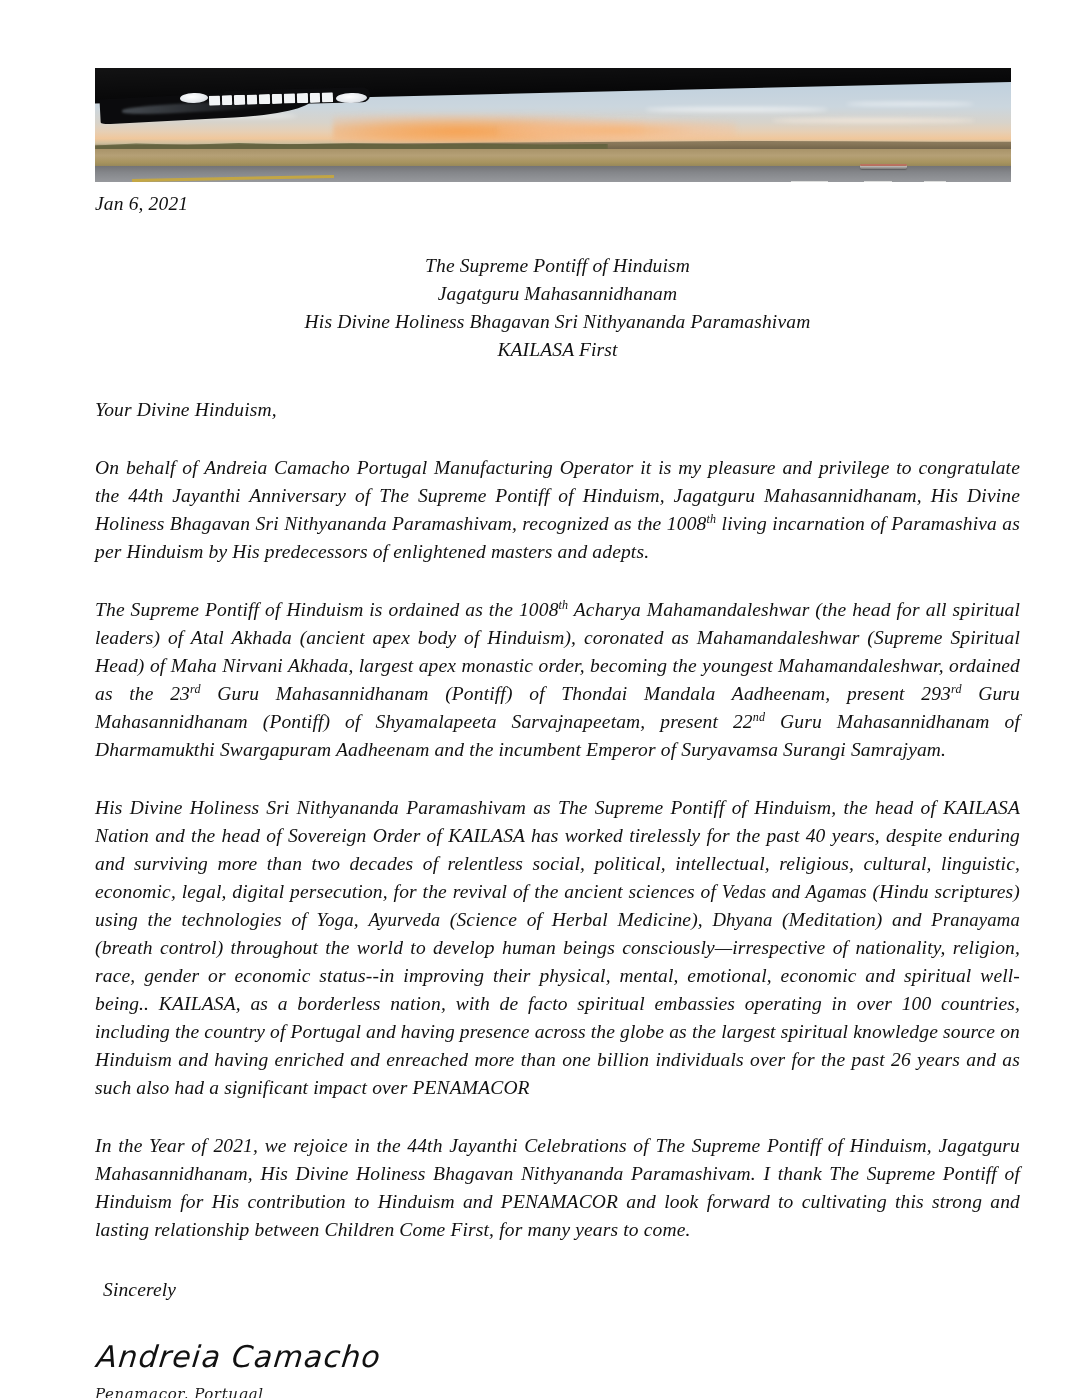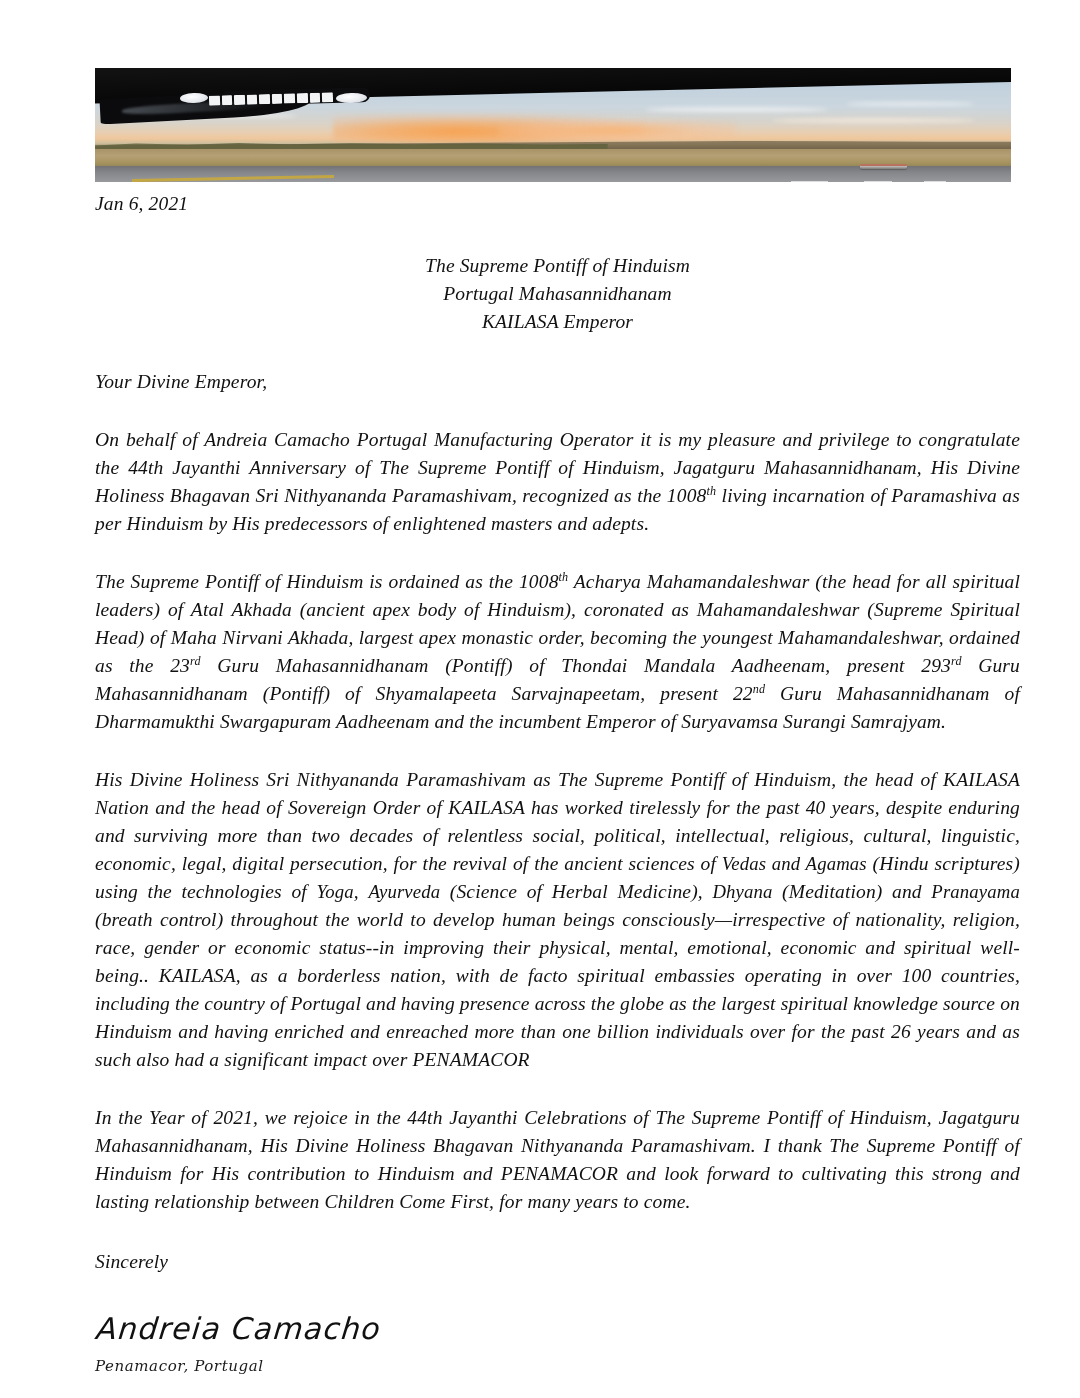--- a/index.html
+++ b/index.html
@@ -304,21 +304,21 @@
     font-size: 0.62em;
     vertical-align: super;
     line-height: 0;
   }
   .term {
     font-style: italic;
     font-family: Liberation Serif, serif;
     font-size: 0.96em;
   }
   .closing {
-    margin: 32px 0 0 0;
+    margin: 32px 0 0 8px;
   }
   .signature {
     margin: 36px 0 0 0;
     font-family: "DejaVu Sans", "Liberation Sans", sans-serif;
     font-style: italic;
     font-size: 30px;
     line-height: 34px;
     letter-spacing: 1.2px;
     color: #111;
     transform: skewX(-6deg);
@@ -389,25 +389,26 @@
 
     </div>
   </div>
 
   <div class="letter">
 
     <div class="script date">Jan 6, 2021</div>
 
     <div class="script addr">
       <div>The Supreme Pontiff of Hinduism</div>
-      <div>Portugal Mahasannidhanam</div>
-      <div>KAILASA Emperor</div>
+      <div>Jagatguru Mahasannidhanam</div>
+      <div>His Divine Holiness Bhagavan Sri Nithyananda Paramashivam</div>
+      <div>KAILASA First</div>
     </div>
 
-    <div class="script salutation">Your Divine Emperor,</div>
+    <div class="script salutation">Your Divine Hinduism,</div>
 
     <div class="script body-para">On behalf of Andreia Camacho Portugal Manufacturing Operator it is my pleasure and privilege to congratulate the 44th Jayanthi Anniversary of The Supreme Pontiff of Hinduism, Jagatguru Mahasannidhanam, His Divine Holiness Bhagavan Sri Nithyananda Paramashivam, recognized as the 1008<sup>th</sup> living incarnation of Paramashiva as per Hinduism by His predecessors of enlightened masters and adepts.</div>
 
     <div class="script body-para">The Supreme Pontiff of Hinduism is ordained as the 1008<sup>th</sup> Acharya Mahamandaleshwar (the head for all spiritual leaders) of Atal Akhada (ancient apex body of Hinduism), coronated as Mahamandaleshwar (Supreme Spiritual Head) of Maha Nirvani Akhada, largest apex monastic order, becoming the youngest Mahamandaleshwar, ordained as the 23<sup>rd</sup> Guru Mahasannidhanam (Pontiff) of Thondai Mandala Aadheenam, present 293<sup>rd</sup> Guru Mahasannidhanam (Pontiff) of Shyamalapeeta Sarvajnapeetam, present 22<sup>nd</sup> Guru Mahasannidhanam of Dharmamukthi Swargapuram Aadheenam and the incumbent Emperor of Suryavamsa Surangi Samrajyam.</div>
 
     <div class="script body-para">His Divine Holiness Sri Nithyananda Paramashivam as The Supreme Pontiff of Hinduism, the head of KAILASA Nation and the head of Sovereign Order of KAILASA has worked tirelessly for the past 40 years, despite enduring and surviving more than two decades of relentless social, political, intellectual, religious, cultural, linguistic, economic, legal, digital persecution, for the  revival of the ancient sciences of <span class="term">Vedas and Agamas</span> (Hindu scriptures) using the technologies of <span class="term">Yoga</span>, <span class="term">Ayurveda</span> (Science of Herbal Medicine), <span class="term">Dhyana</span> (Meditation) and <span class="term">Pranayama</span> (breath control) throughout the world to develop human beings consciously—irrespective of nationality, religion, race, gender or economic status--in improving their physical, mental, emotional, economic and spiritual well-being.. KAILASA, as a borderless nation, with de facto spiritual embassies operating in over 100 countries, including the country of Portugal and having presence across the globe as the largest spiritual knowledge source on Hinduism and having enriched and enreached more than one billion individuals over for the past 26 years and as such also had a significant impact over PENAMACOR</div>
 
     <div class="script body-para">In the Year of 2021, we rejoice in the 44th Jayanthi Celebrations of The Supreme Pontiff of Hinduism, Jagatguru Mahasannidhanam, His Divine Holiness Bhagavan Nithyananda Paramashivam. I thank The Supreme Pontiff of Hinduism for His contribution to Hinduism and PENAMACOR and look forward to cultivating this strong and lasting relationship between Children Come First, for many years to come.</div>
 
     <div class="script closing">Sincerely</div>

